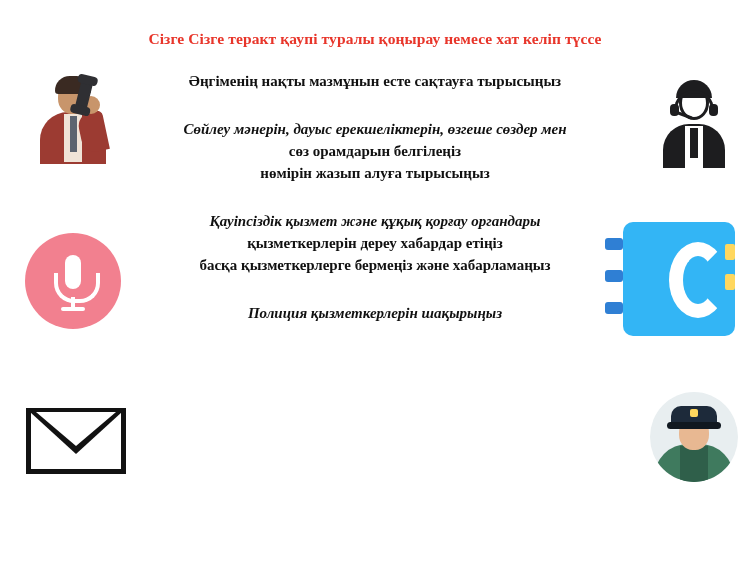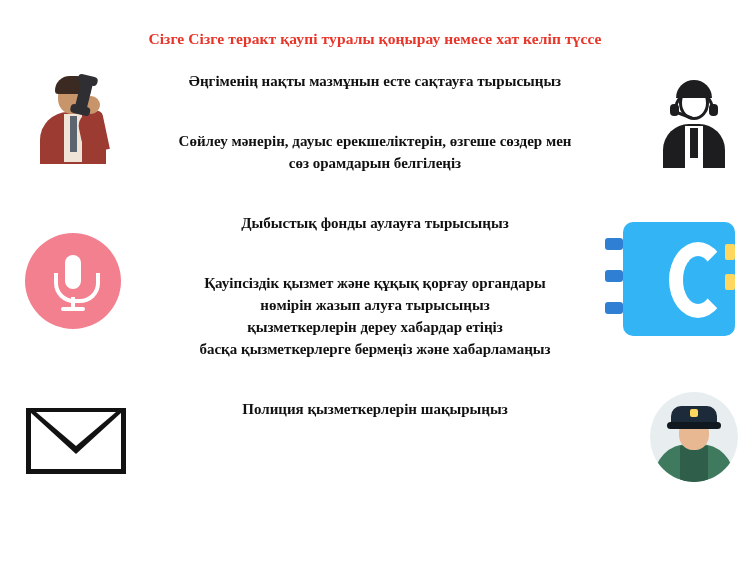--- a/index.html
+++ b/index.html
@@ -38,21 +38,21 @@
     width: 500px;
     text-align: center;
   }
   .line {
     color: #111111;
     font-weight: bold;
     font-size: 15px;
     line-height: 22px;
     font-family: "Liberation Serif", serif;
   }
-  .gap-2 { margin-top: 38px; }
+  .gap-2 { margin-top: 26px; font-style: italic; }
 
   
   .icon-box { position: absolute; }
 
   
   .phone-man { left: 28px; top: 72px; width: 90px; height: 92px; }
   .pm-bg { position:absolute; inset:0; background:#ffffff; }
   .pm-head {
     position:absolute; left:30px; top:8px; width:30px; height:34px;
     background:#c8956b; border-radius:50% 50% 45% 45%;
@@ -244,23 +244,22 @@
 <body>
 
 <div class="slide">
 
   <div class="title">Сізге Сізге теракт қаупі туралы қоңырау немесе хат келіп түссе</div>
 
   <div class="lines">
     <div class="line">Әңгіменің нақты мазмұнын есте сақтауға тырысыңыз</div>
     <div class="line gap-2">Сөйлеу мәнерін, дауыс ерекшеліктерін, өзгеше сөздер мен</div>
     <div class="line">сөз орамдарын белгілеңіз</div>
-    <div class="line gap-2">Дыбыстық фонды аулауға тырысыңыз</div>
+    <div class="line">нөмірін жазып алуға тырысыңыз</div>
     <div class="line gap-2">Қауіпсіздік қызмет және құқық қорғау органдары</div>
-    <div class="line">нөмірін жазып алуға тырысыңыз</div>
     <div class="line">қызметкерлерін дереу хабардар етіңіз</div>
     <div class="line">басқа қызметкерлерге бермеңіз және хабарламаңыз</div>
     <div class="line gap-2">Полиция қызметкерлерін шақырыңыз</div>
   </div>
 
   <div class="icon-box phone-man">
     <div class="pm-bg"></div>
     <div class="pm-body"></div>
     <div class="pm-shirt"></div>
     <div class="pm-tie"></div>

